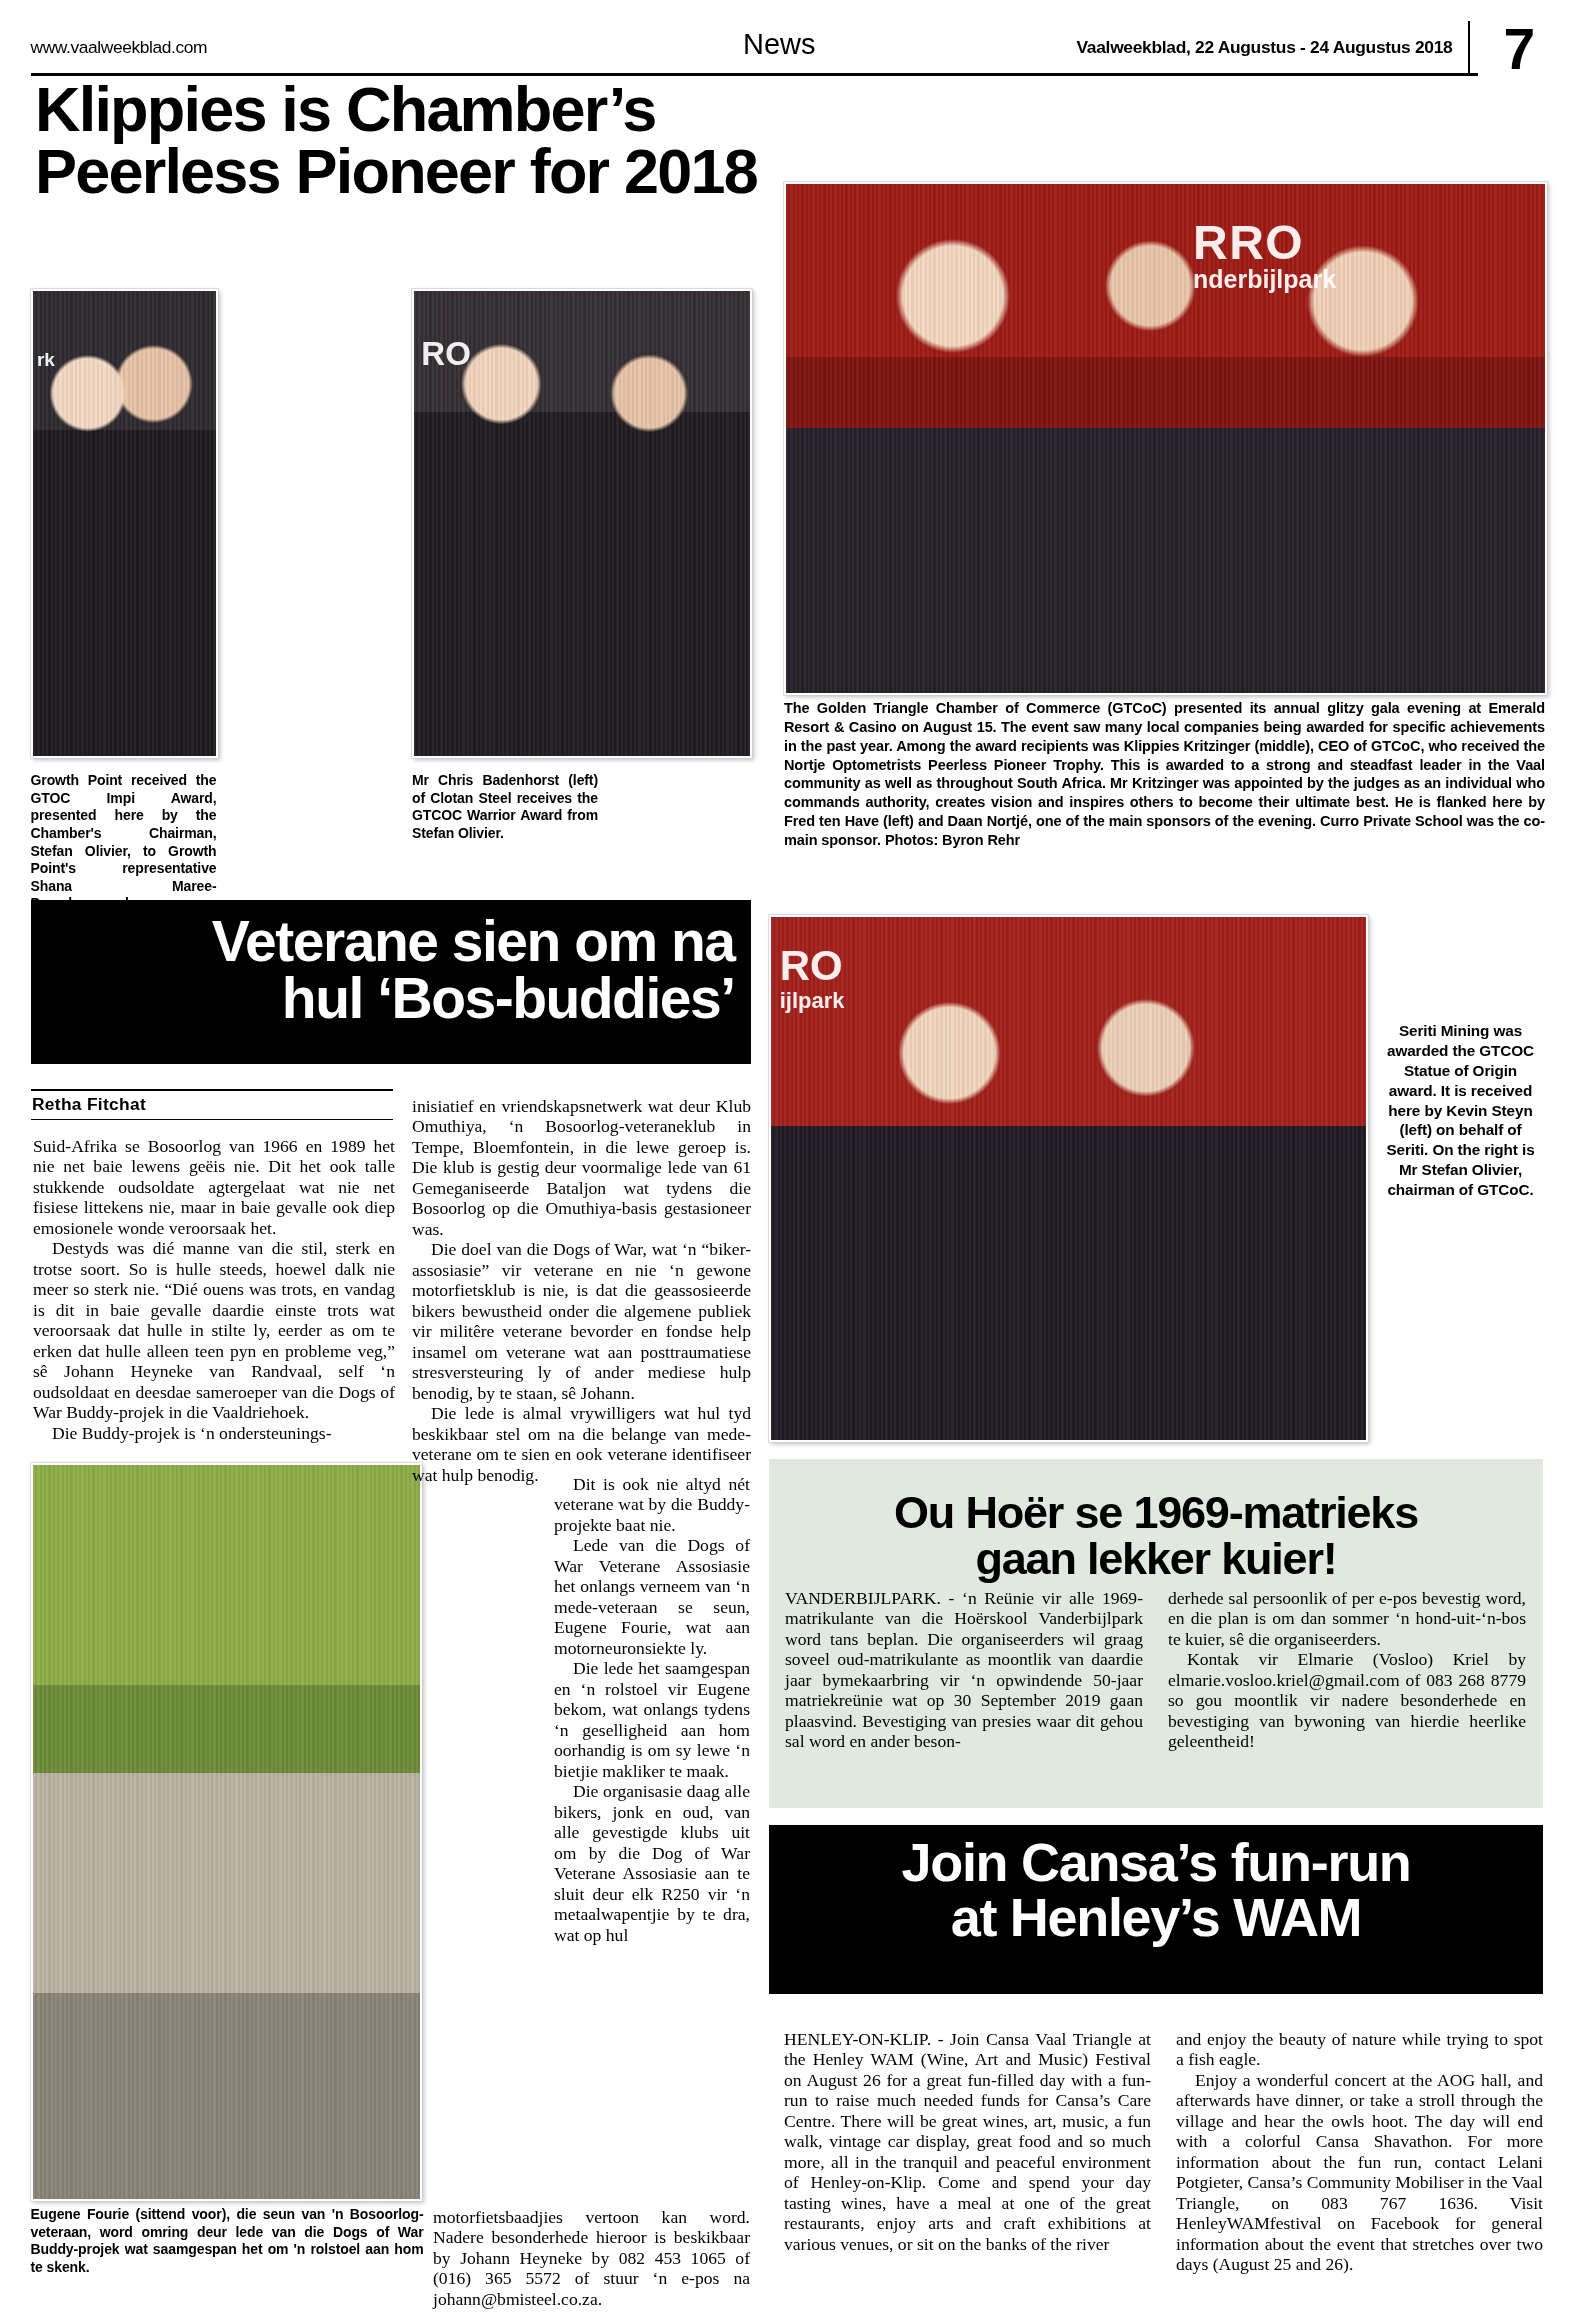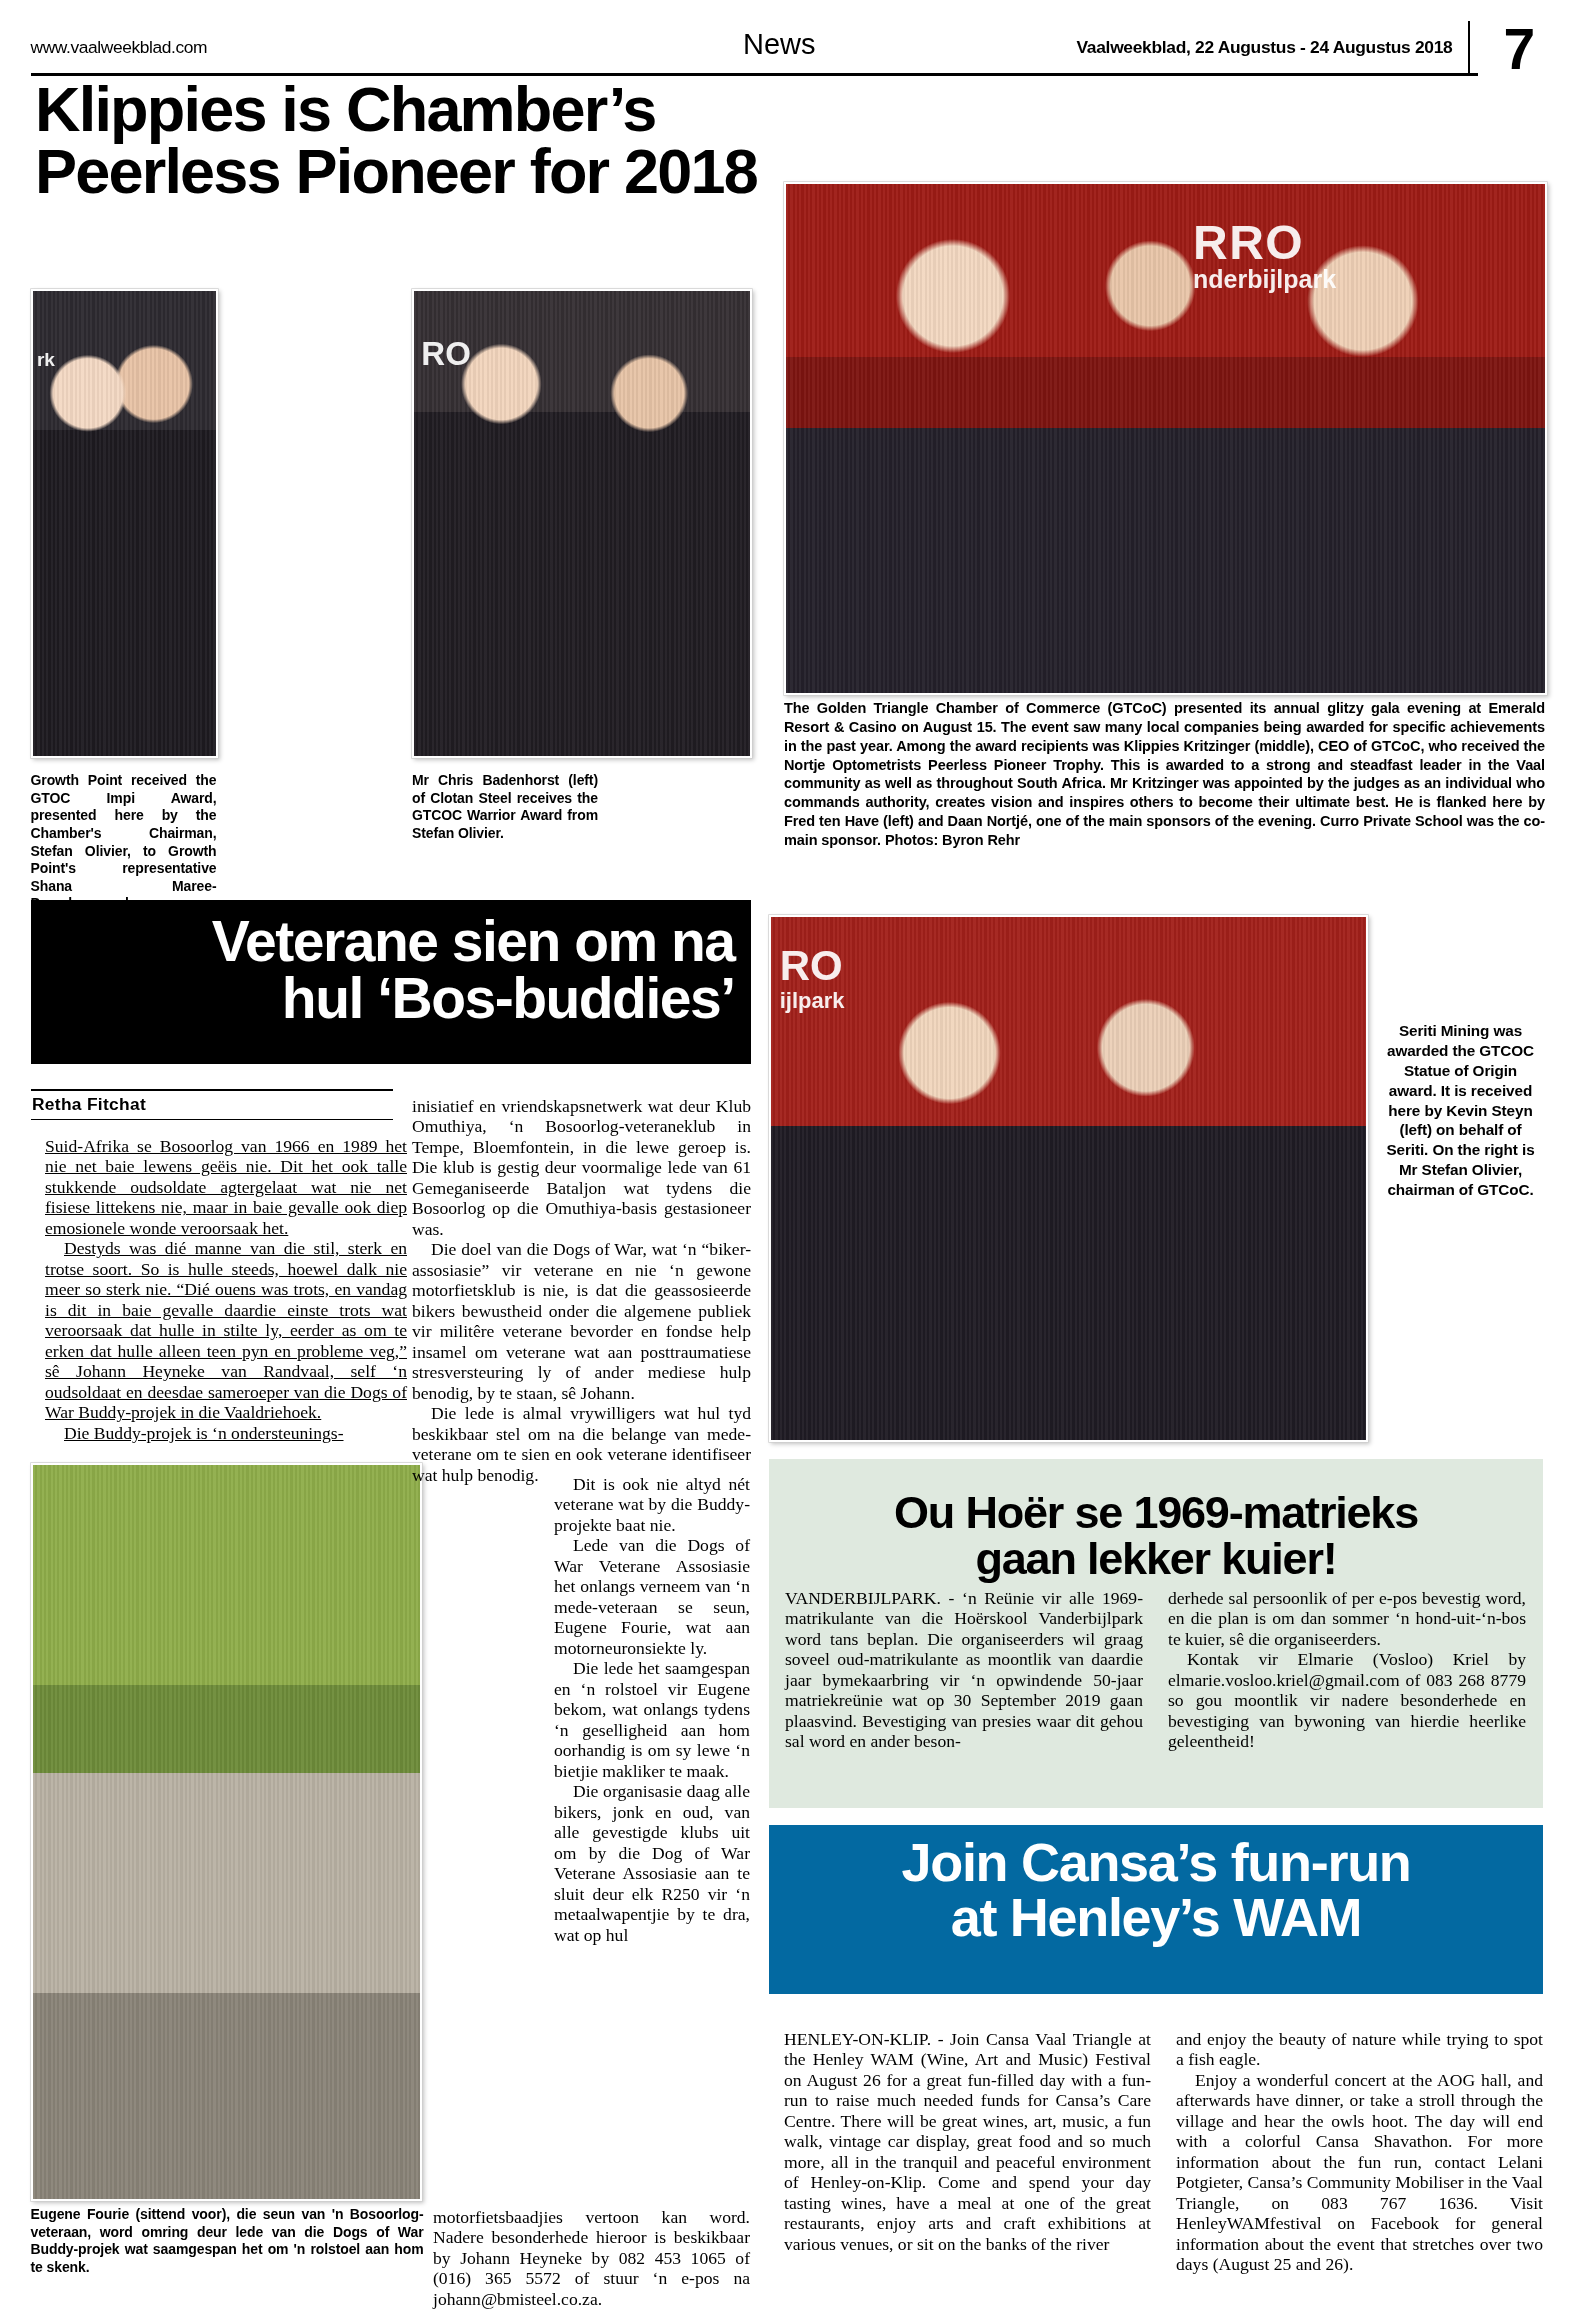--- a/index.html
+++ b/index.html
@@ -87,35 +87,35 @@
   .byline-rule{height:2.2px;background:#000;}
   .byline{font-family:"Liberation Sans",sans-serif;font-weight:700;font-size:17.4px;
        padding:2.9px 0 3.6px 1.5px;letter-spacing:0.3px;}
 
   
   .body{font-family:"Liberation Serif",serif;font-size:17.6px;line-height:1.165;
         text-align:justify;-webkit-hyphens:none;hyphens:none;}
   .body p{margin:0;text-indent:19px;}
   .body p.first{text-indent:0;}
 
-  #vet-col1{position:absolute;left:45px;top:1136px;width:362px;text-decoration:underline;}
+  #vet-col1{position:absolute;left:33px;top:1136px;width:362px;}
   #vet-col2{position:absolute;left:412px;top:1096px;width:339px;}
   #vet-col2b{position:absolute;left:554px;top:1474px;width:196px;}
   #vet-col1b{position:absolute;left:433px;top:2207px;width:317px;}
 
   
   .greenbox{position:absolute;left:769px;top:1459px;width:774px;height:349px;
      background:#dfe9df;}
   .greenbox h2{margin:15px;padding:16px 14.5px 0 14.5px;font-family:"Liberation Sans",sans-serif;
      font-weight:700;font-size:45px;line-height:1.02;letter-spacing:-1.2px;text-align:center;}
   .gb-cols{position:absolute;left:16px;top:129px;width:742px;display:flex;gap:25px;}
   .gb-cols .col{width:358px;}
 
   
-  .bluebox{position:absolute;left:769px;top:1825px;width:774px;height:169px;background:#0369a1;}
+  .bluebox{position:absolute;left:769px;top:1825px;width:774px;height:169px;background:#000000;}
   .bluebox h2{margin:0;padding:10.2px 14.5px 0 14.5px;color:#fff;font-family:"Liberation Sans",sans-serif;
      font-weight:700;font-size:54px;line-height:1.02;letter-spacing:-1.3px;text-align:center;}
   .cansa-cols{position:absolute;left:784px;top:2029px;width:759px;display:flex;gap:25px;}
   .cansa-cols .col{width:367px;}
 </style>
 </head>
 <body>
 
 <div class="page">
 

